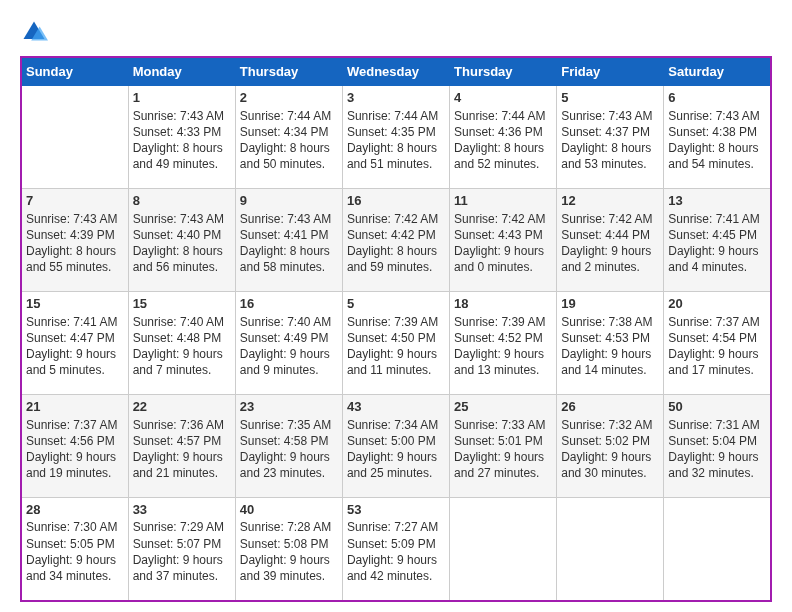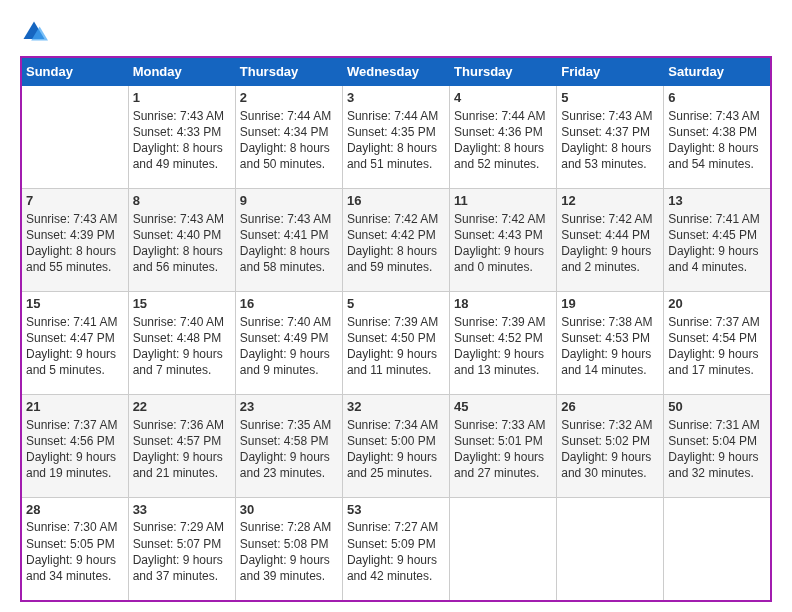--- a/index.html
+++ b/index.html
@@ -154,29 +154,29 @@
           <td><span class="day-number">16</span><span class="day-info">Sunrise: 7:40 AM<br>Sunset: 4:49 PM<br>Daylight: 9 hours and 9 minutes.</span></td>
           <td><span class="day-number">5</span><span class="day-info">Sunrise: 7:39 AM<br>Sunset: 4:50 PM<br>Daylight: 9 hours and 11 minutes.</span></td>
           <td><span class="day-number">18</span><span class="day-info">Sunrise: 7:39 AM<br>Sunset: 4:52 PM<br>Daylight: 9 hours and 13 minutes.</span></td>
           <td><span class="day-number">19</span><span class="day-info">Sunrise: 7:38 AM<br>Sunset: 4:53 PM<br>Daylight: 9 hours and 14 minutes.</span></td>
           <td><span class="day-number">20</span><span class="day-info">Sunrise: 7:37 AM<br>Sunset: 4:54 PM<br>Daylight: 9 hours and 17 minutes.</span></td>
         </tr>
         <tr>
           <td><span class="day-number">21</span><span class="day-info">Sunrise: 7:37 AM<br>Sunset: 4:56 PM<br>Daylight: 9 hours and 19 minutes.</span></td>
           <td><span class="day-number">22</span><span class="day-info">Sunrise: 7:36 AM<br>Sunset: 4:57 PM<br>Daylight: 9 hours and 21 minutes.</span></td>
           <td><span class="day-number">23</span><span class="day-info">Sunrise: 7:35 AM<br>Sunset: 4:58 PM<br>Daylight: 9 hours and 23 minutes.</span></td>
-          <td><span class="day-number">32</span><span class="day-info">Sunrise: 7:34 AM<br>Sunset: 5:00 PM<br>Daylight: 9 hours and 25 minutes.</span></td>
-          <td><span class="day-number">45</span><span class="day-info">Sunrise: 7:33 AM<br>Sunset: 5:01 PM<br>Daylight: 9 hours and 27 minutes.</span></td>
+          <td><span class="day-number">43</span><span class="day-info">Sunrise: 7:34 AM<br>Sunset: 5:00 PM<br>Daylight: 9 hours and 25 minutes.</span></td>
+          <td><span class="day-number">25</span><span class="day-info">Sunrise: 7:33 AM<br>Sunset: 5:01 PM<br>Daylight: 9 hours and 27 minutes.</span></td>
           <td><span class="day-number">26</span><span class="day-info">Sunrise: 7:32 AM<br>Sunset: 5:02 PM<br>Daylight: 9 hours and 30 minutes.</span></td>
           <td><span class="day-number">50</span><span class="day-info">Sunrise: 7:31 AM<br>Sunset: 5:04 PM<br>Daylight: 9 hours and 32 minutes.</span></td>
         </tr>
         <tr>
           <td><span class="day-number">28</span><span class="day-info">Sunrise: 7:30 AM<br>Sunset: 5:05 PM<br>Daylight: 9 hours and 34 minutes.</span></td>
           <td><span class="day-number">33</span><span class="day-info">Sunrise: 7:29 AM<br>Sunset: 5:07 PM<br>Daylight: 9 hours and 37 minutes.</span></td>
-          <td><span class="day-number">30</span><span class="day-info">Sunrise: 7:28 AM<br>Sunset: 5:08 PM<br>Daylight: 9 hours and 39 minutes.</span></td>
+          <td><span class="day-number">40</span><span class="day-info">Sunrise: 7:28 AM<br>Sunset: 5:08 PM<br>Daylight: 9 hours and 39 minutes.</span></td>
           <td><span class="day-number">53</span><span class="day-info">Sunrise: 7:27 AM<br>Sunset: 5:09 PM<br>Daylight: 9 hours and 42 minutes.</span></td>
           <td class="empty-cell"></td>
           <td class="empty-cell"></td>
           <td class="empty-cell"></td>
         </tr>
       </tbody>
   </table>
 </div>
 
 </body></html>

